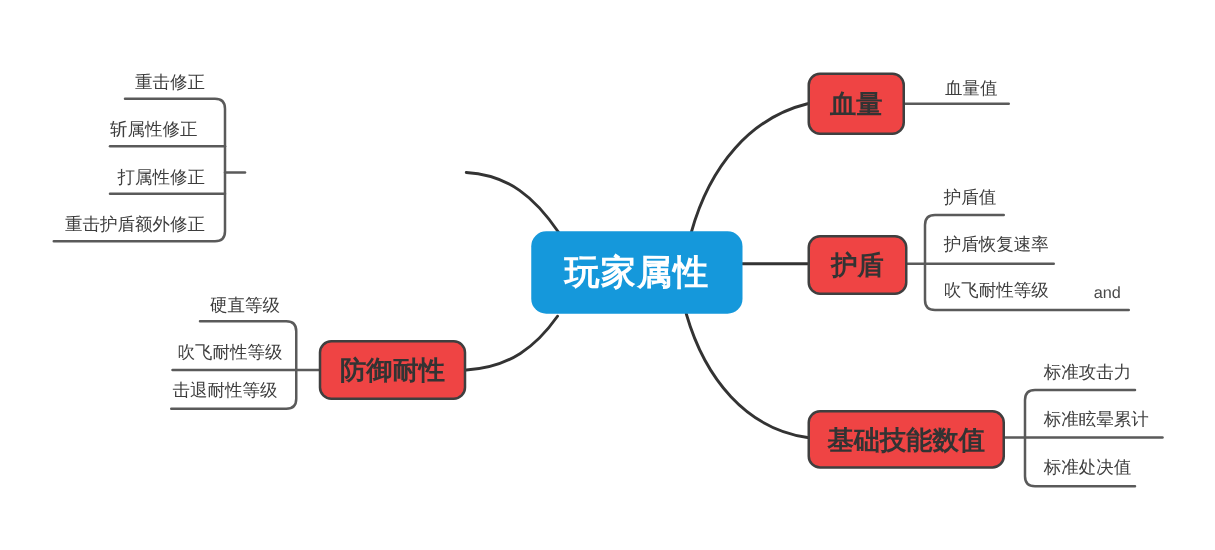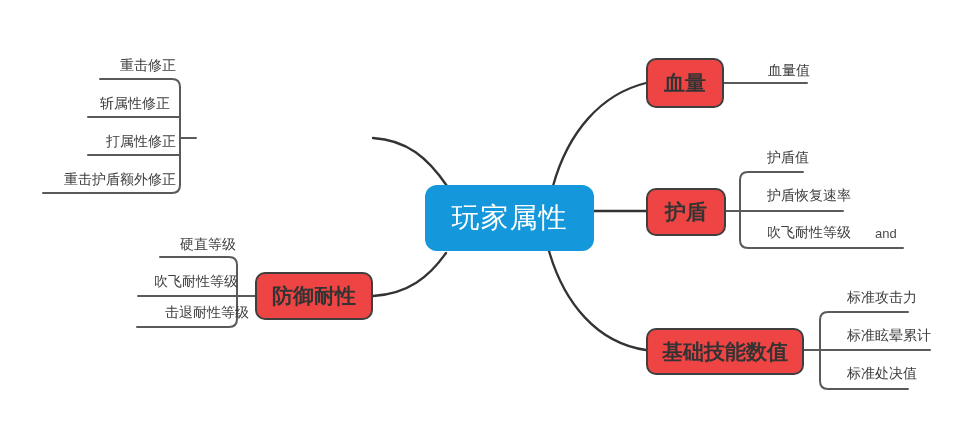--- a/index.html
+++ b/index.html
@@ -14,39 +14,38 @@
   .node{
     position:absolute;
     display:flex;align-items:center;justify-content:center;
     box-sizing:border-box;
     white-space:nowrap;
     cursor:default;
   }
   .central{
     background:#1598DB;
     color:#ffffff;
-    font-size:28px;font-weight:normal;
+    font-size:28px;font-weight:bold;
     border-radius:12px;
     letter-spacing:1px;
   }
   .branch{
     background:#ef4444;
     border:2px solid #3F3F3F;
     color:#333333;
     font-weight:bold;
     border-radius:10px;
   }
   .fs21{font-size:21px;}
   .leaf{
     position:absolute;
     font-size:14px;
     color:#3D3D3D;
     line-height:15px;
     white-space:nowrap;
-    margin-left:12px;
   }
   .r{text-align:right;}
   .and-label{
     position:absolute;
     font-size:13px;
     color:#4A4A4A;
     white-space:nowrap;
   }
 </style>
 </head>
@@ -94,21 +93,21 @@
 
   <div class="node branch fs21" style="left:646px;top:328px;width:158px;height:47px;">基础技能数值</div>
 
   <div class="leaf r" style="left:44px;top:58px;width:120px;">重击修正</div>
   <div class="leaf r" style="left:38px;top:96px;width:120px;">斩属性修正</div>
   <div class="leaf r" style="left:44px;top:134px;width:120px;">打属性修正</div>
   <div class="leaf r" style="left:44px;top:172px;width:120px;">重击护盾额外修正</div>
 
   <div class="leaf r" style="left:104px;top:237px;width:120px;">硬直等级</div>
   <div class="leaf r" style="left:104px;top:274px;width:122px;">吹飞耐性等级</div>
-  <div class="leaf r" style="left:119px;top:305px;width:118px;">击退耐性等级</div>
+  <div class="leaf r" style="left:104px;top:305px;width:118px;">击退耐性等级</div>
 
   <div class="leaf" style="left:756px;top:63px;">血量值</div>
 
   <div class="leaf" style="left:755px;top:150px;">护盾值</div>
   <div class="leaf" style="left:755px;top:188px;">护盾恢复速率</div>
   <div class="leaf" style="left:755px;top:225px;">吹飞耐性等级</div>
   <div class="and-label" style="left:875px;top:226px;">and</div>
 
   <div class="leaf" style="left:835px;top:290px;">标准攻击力</div>
   <div class="leaf" style="left:835px;top:328px;text-align:right;">标准眩晕累计</div>

